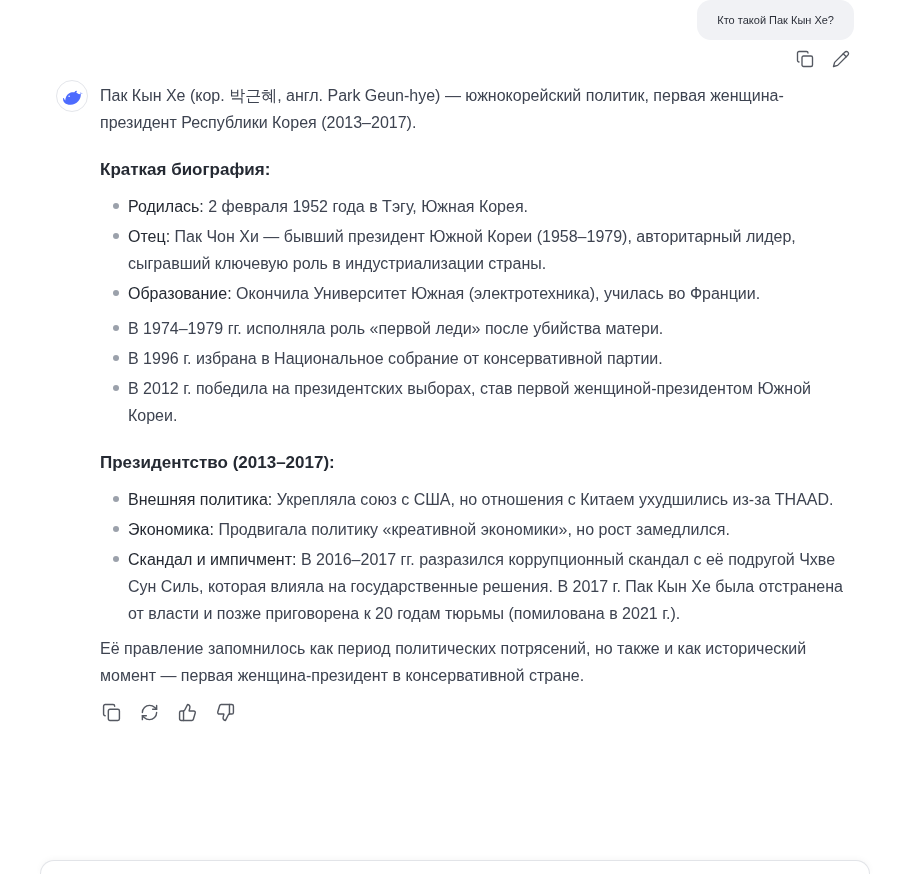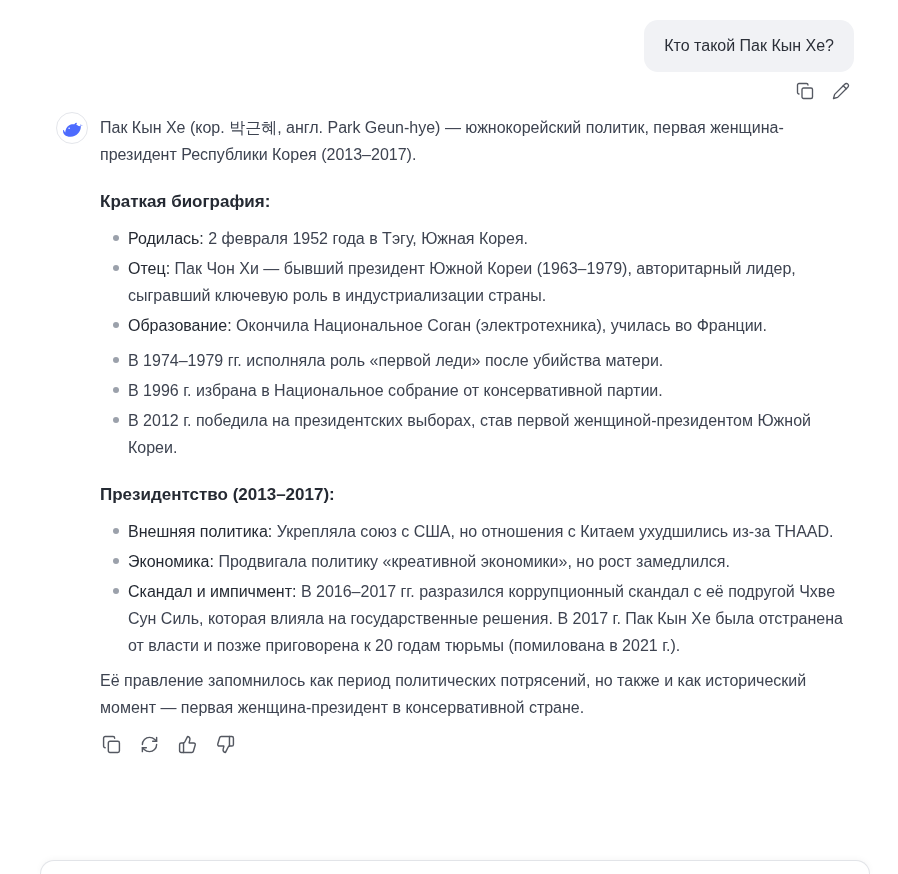--- a/index.html
+++ b/index.html
@@ -9,22 +9,22 @@
     --heading-text:#252a33;
     --icon-gray:#545861;
     --bullet-gray:#9ba1ab;
     --border-gray:#e2e4e8;
   }
   *{box-sizing:border-box;}
   html,body{margin:0;padding:0;background:#fff;}
   .page{position:relative;width:898px;height:874px;overflow:hidden;background:#fff;
         font-family:"Liberation Sans","DejaVu Sans",sans-serif;color:var(--body-text);}
   .user-row{display:flex;justify-content:flex-end;padding:0 44px 0 0;}
-  .user-bubble{background:var(--user-bubble-bg);border-radius:14px;padding:15px 20px;
-               font-size:16px;line-height:22px;color:#2b2f38;max-width:620px;margin-top:20px;}
+  .user-bubble{background:var(--user-bubble-bg);border-radius:14px;padding:9px 20px;
+               font-size:11px;line-height:22px;color:#2b2f38;max-width:620px;}
   .user-actions{display:flex;justify-content:flex-end;gap:14px;padding:8px 46px 0 0;}
   .icon-btn{background:none;border:none;padding:2px;margin:0;color:var(--icon-gray);
             cursor:pointer;display:flex;align-items:center;}
   .icon-btn svg{width:18px;height:18px;}
   .assistant-row{display:flex;align-items:flex-start;gap:12px;padding:10px 50px 0 56px;}
   .avatar{width:32px;height:32px;border-radius:50%;border:1px solid #e4e6eb;background:#fff;
           display:flex;align-items:center;justify-content:center;flex:0 0 32px;color:var(--accent);}
   .avatar svg{width:23px;height:23px;}
   .content{flex:1;font-size:16px;line-height:27px;padding-top:2px;}
   .content p{margin:0 0 12px;}
@@ -79,26 +79,26 @@
       <h3>Краткая биография:</h3>
       <ul class="bullets">
         <li>
           <span class="dot"></span>
           <strong>Родилась:</strong>
           <span>2 февраля 1952 года в Тэгу, Южная Корея.</span>
         </li>
         <li>
           <span class="dot"></span>
           <strong>Отец:</strong>
-          <span>Пак Чон Хи — бывший президент Южной Кореи (1963–1979), авторитарный лидер, сыгравший ключевую роль в индустриализации страны.</span>
+          <span>Пак Чон Хи — бывший президент Южной Кореи (1958–1979), авторитарный лидер, сыгравший ключевую роль в индустриализации страны.</span>
         </li>
         <li>
           <span class="dot"></span>
           <strong>Образование:</strong>
-          <span>Окончила Национальное Соган (электротехника), училась во Франции.</span>
+          <span>Окончила Университет Южная (электротехника), училась во Франции.</span>
         </li>
       </ul>
 
       <ul class="bullets">
         <li>
           <span class="dot"></span>
           <span>В 1974–1979 гг. исполняла роль «первой леди» после убийства матери.</span>
         </li>
         <li>
           <span class="dot"></span>

